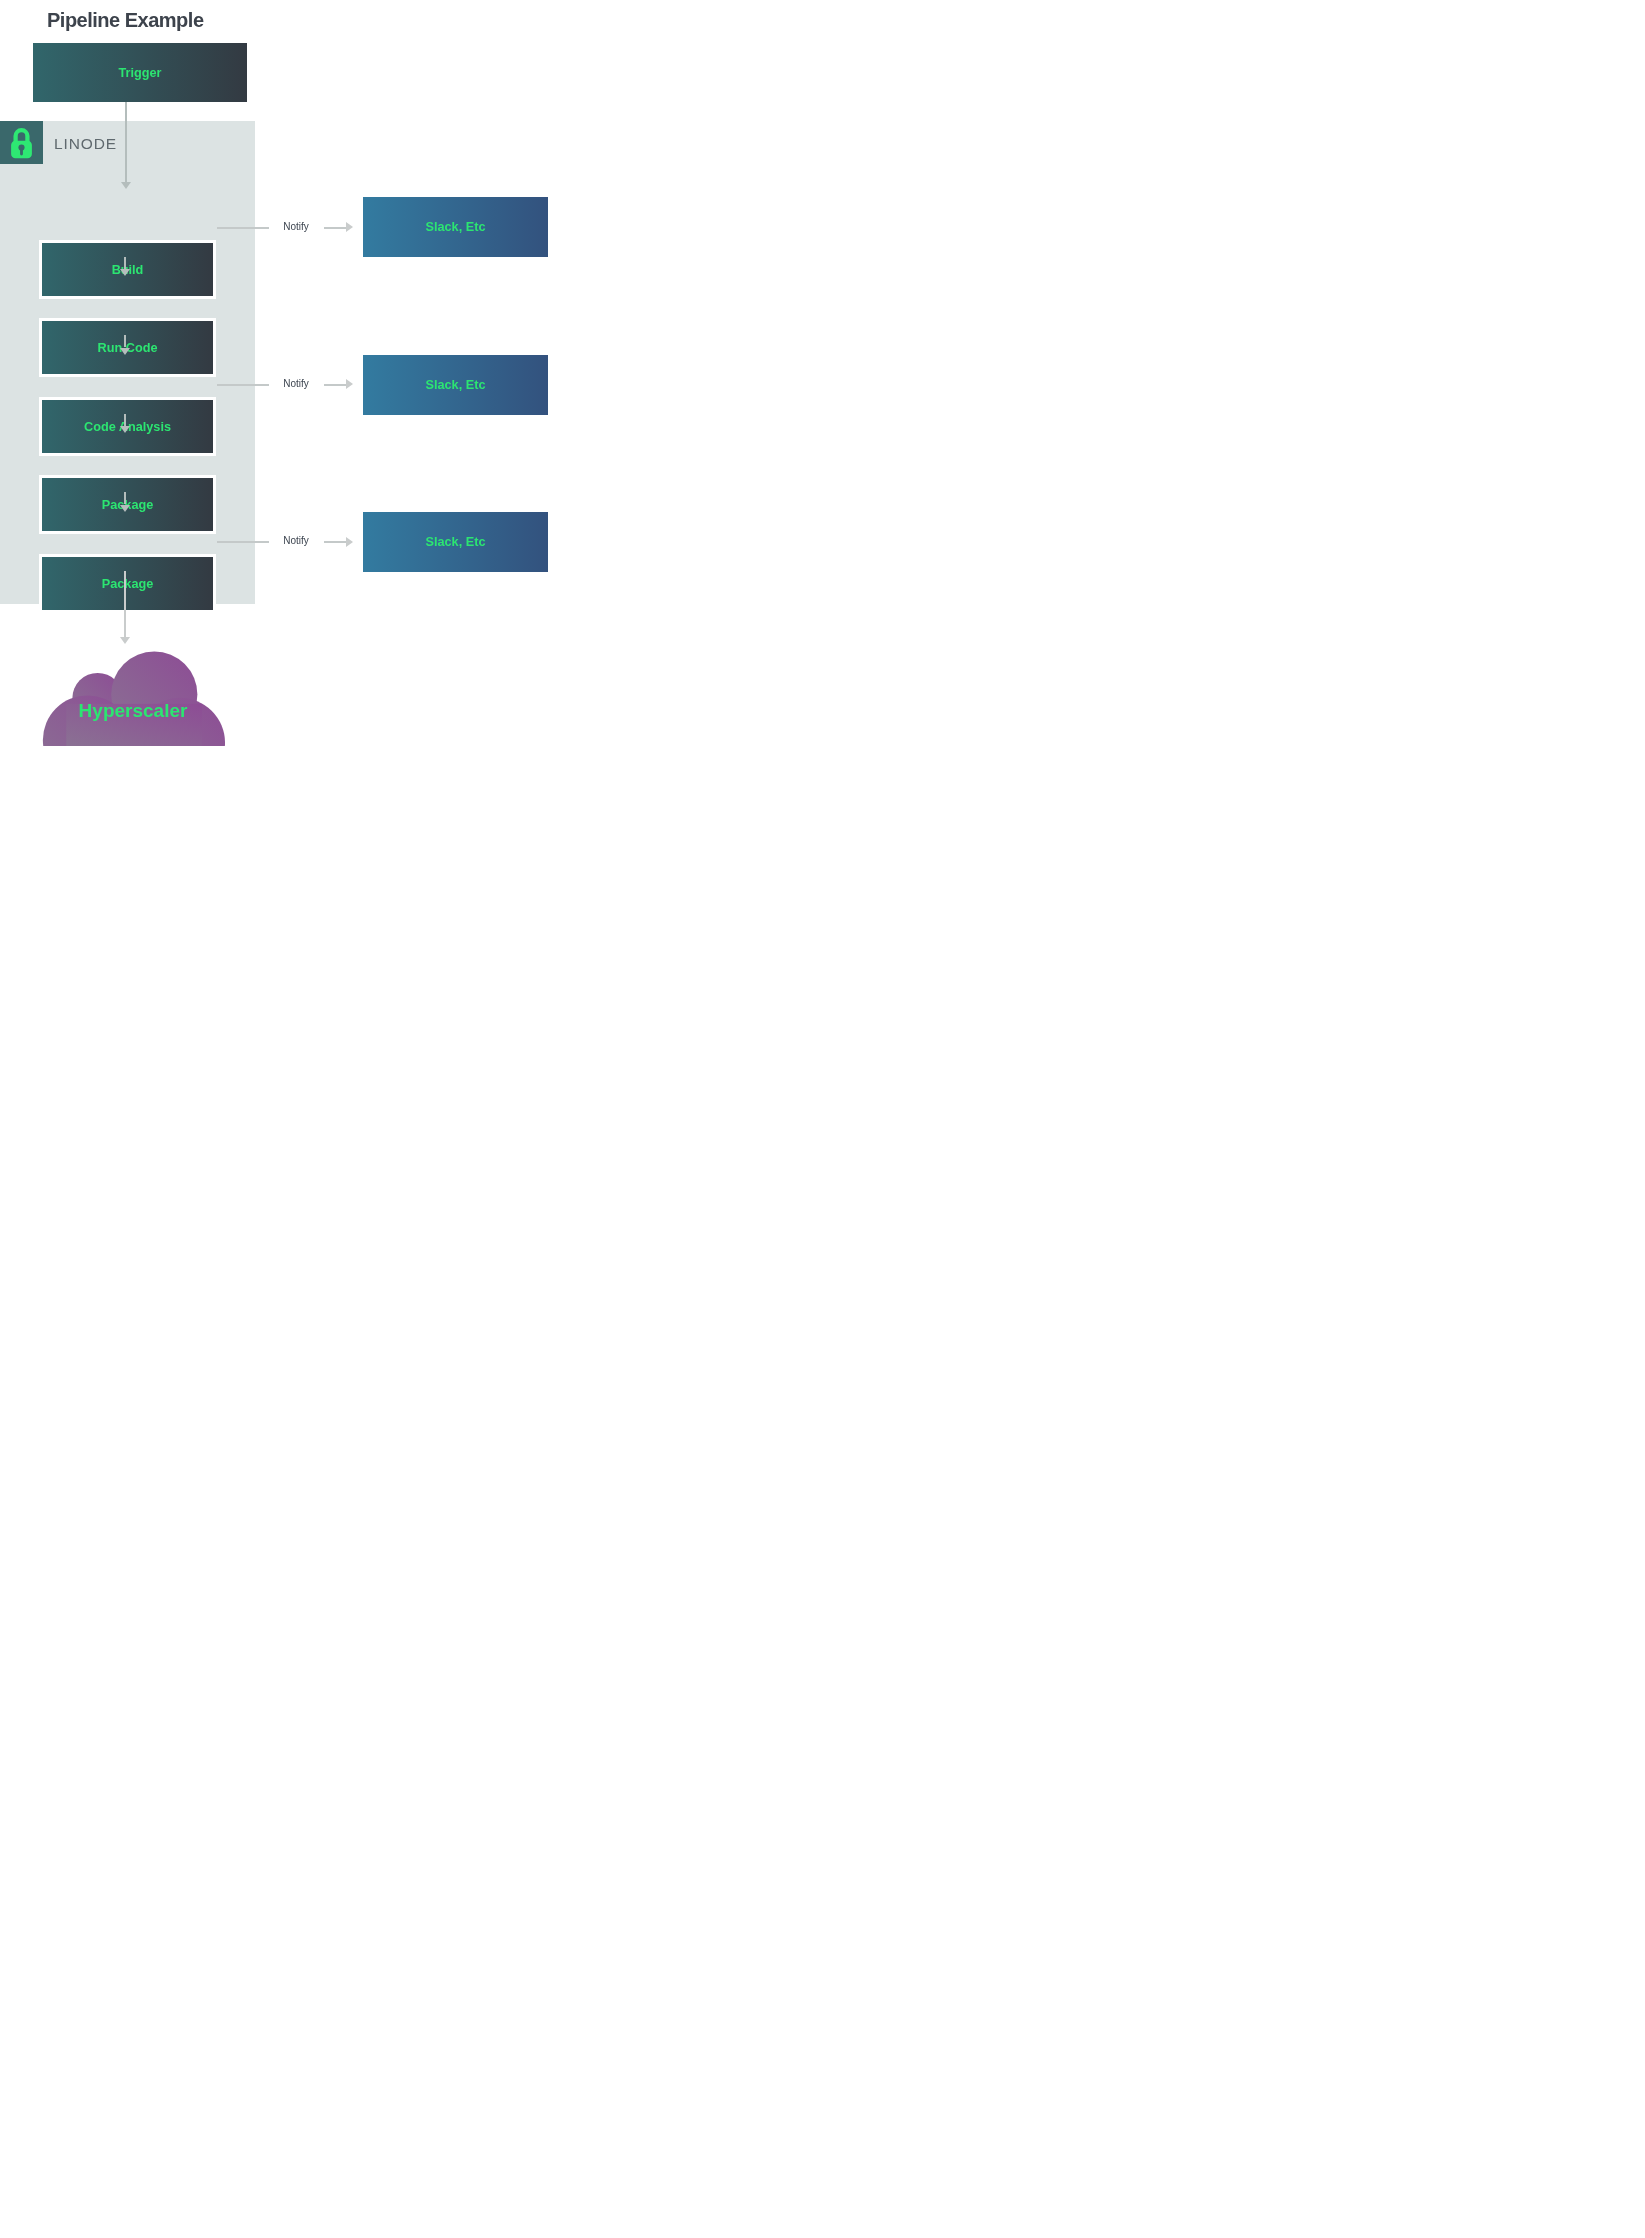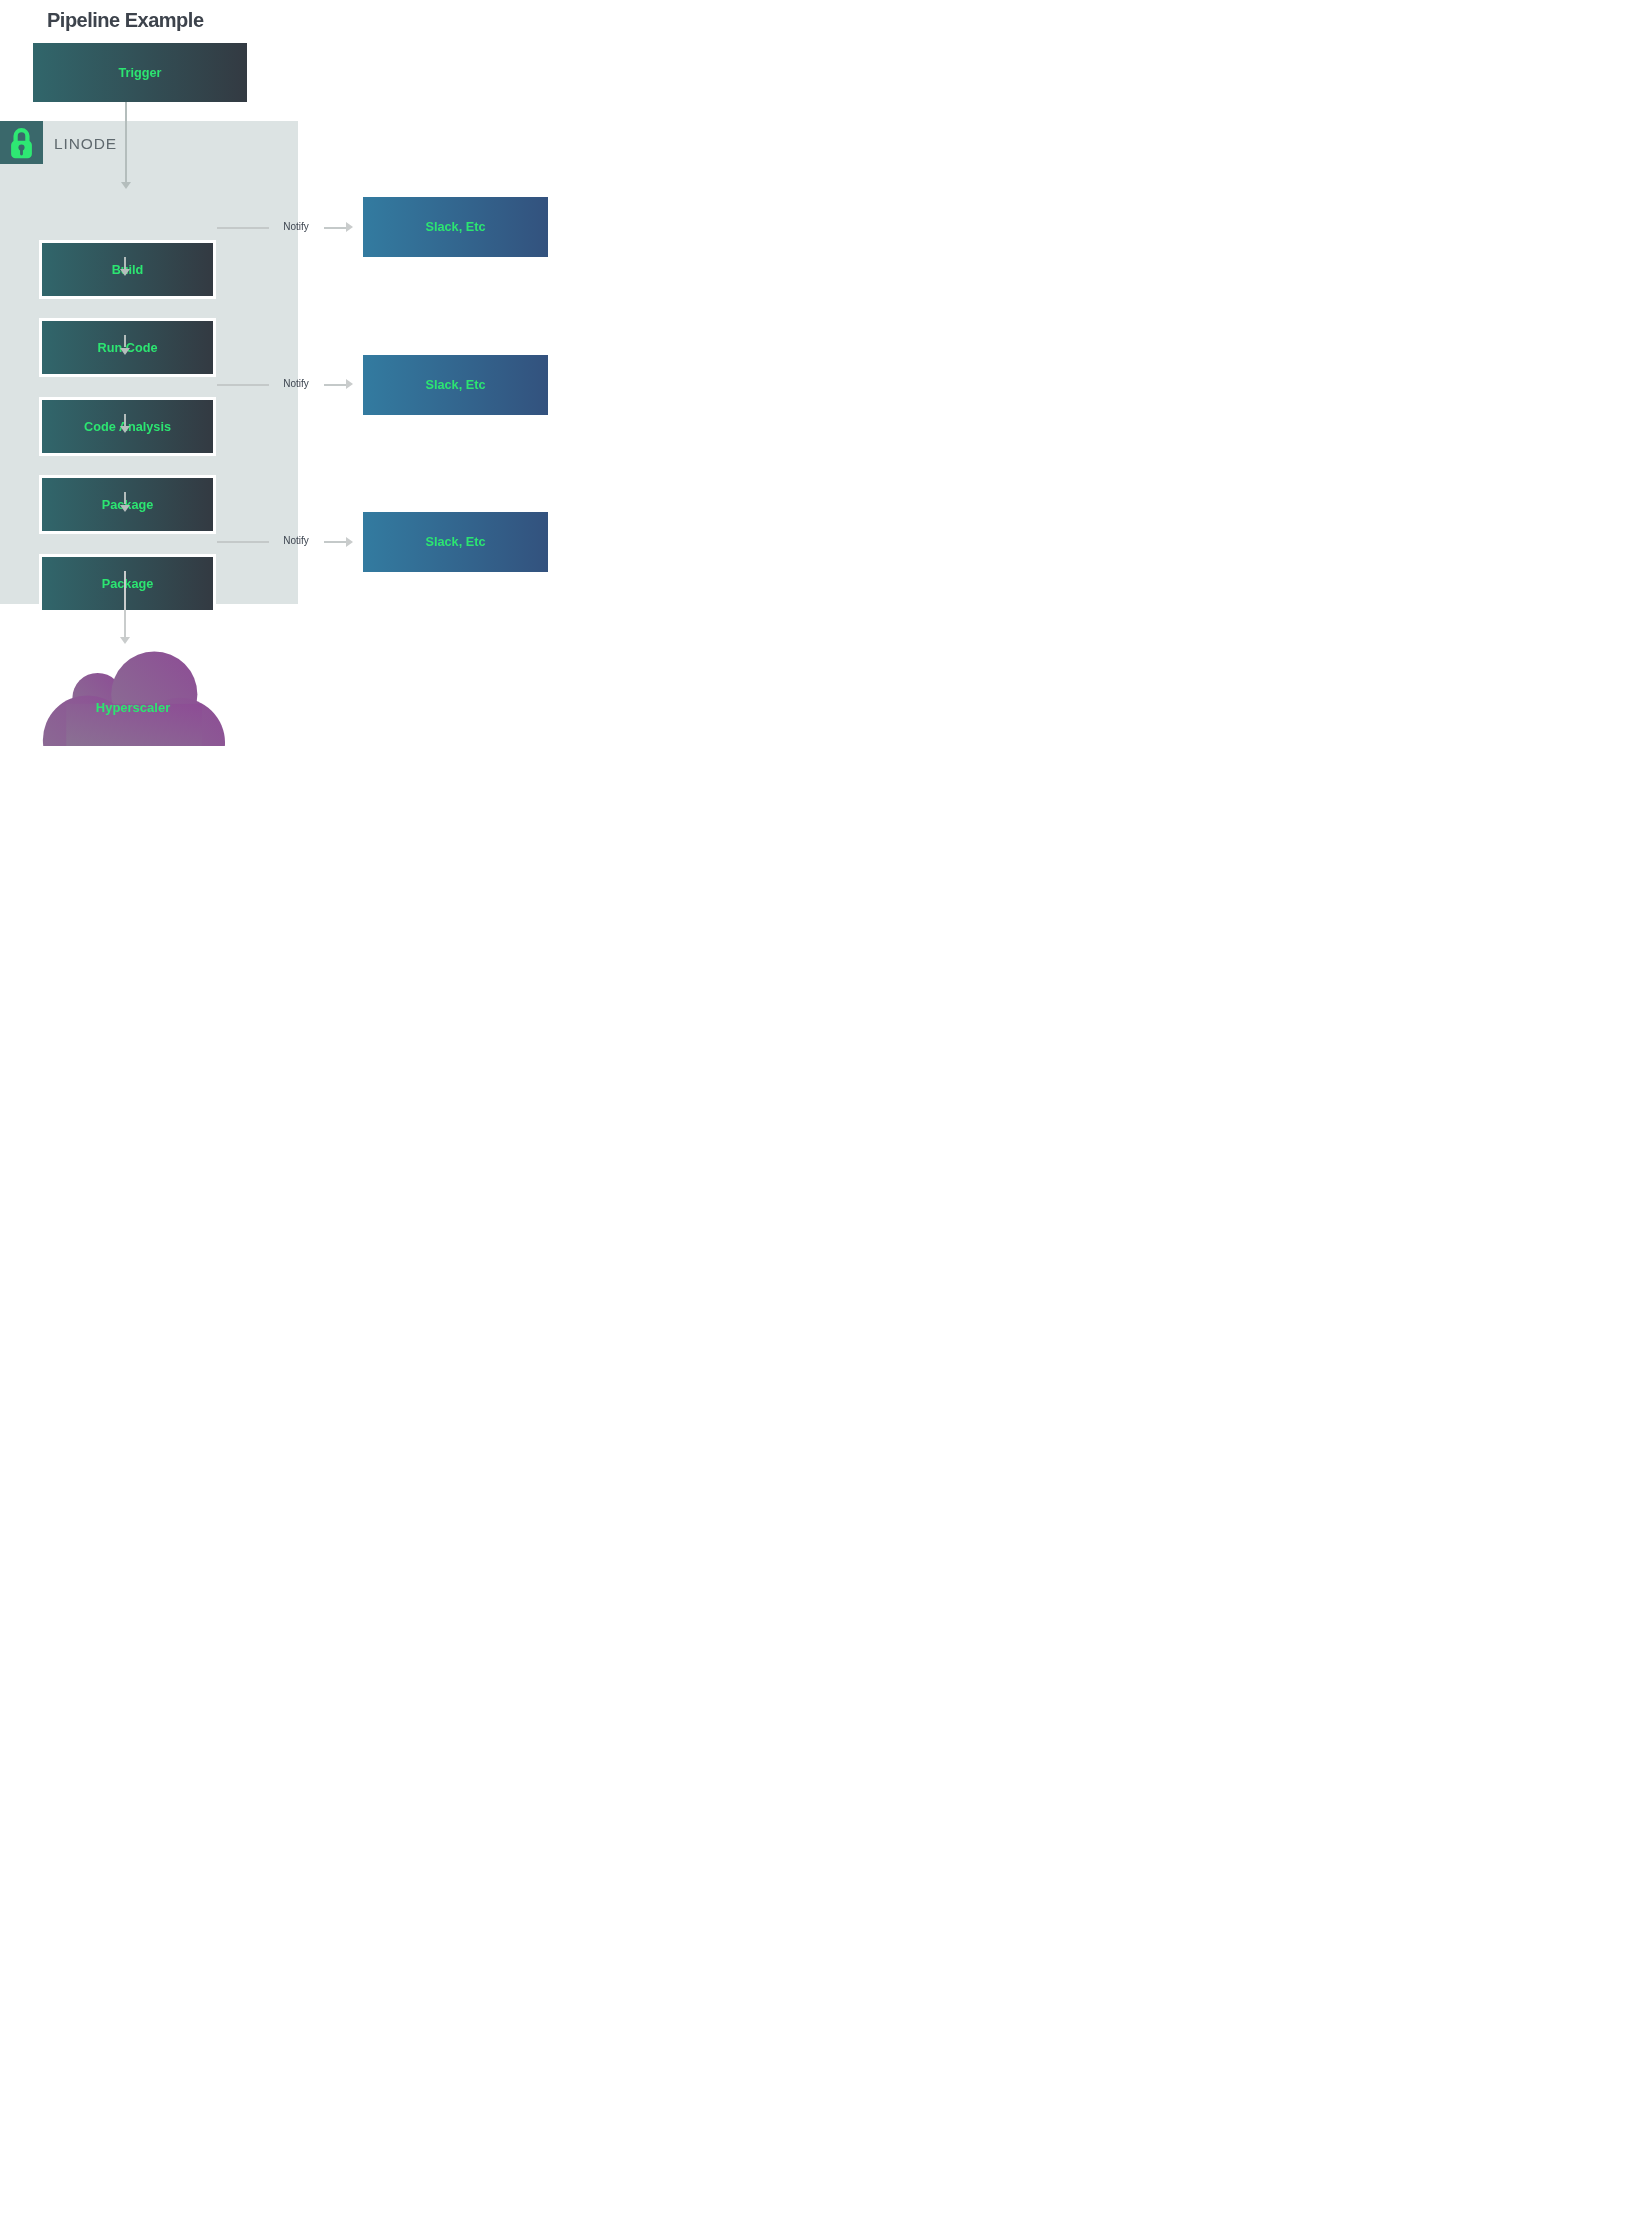--- a/index.html
+++ b/index.html
@@ -25,21 +25,20 @@
   }
   .grad-step{background:linear-gradient(90deg,#31666b 0%,#333a42 100%);}
   .grad-slack{background:linear-gradient(90deg,#337ba0 0%,#33527e 100%);}
   .trigger-node{left:33px;top:43px;width:214px;height:59px;}
   .step-node{left:39px;width:177px;height:59px;border:3.3px solid #ffffff;margin-top:42px;}
   .slack-node{left:363px;width:185px;height:60px;}
   
   .linode-container{
     position:absolute;left:0;top:121px;width:255px;height:483px;
     background:#dce3e3;
-    padding-left:43px;
   }
   .lock-badge{
     position:absolute;left:0;top:0;width:43px;height:43px;
     background:#3a686b;display:flex;align-items:center;justify-content:center;
   }
   .linode-label{
     position:absolute;left:54px;top:14px;
     font-size:15.5px;font-weight:300;color:#5f696e;letter-spacing:0.9px;
   }
   
@@ -57,21 +56,21 @@
     border-left:7.5px solid #c9cccc;
   }
   .notify-label{
     position:absolute;width:52px;text-align:center;
     font-size:10px;font-weight:400;color:#3d4550;
   }
   
   .cloud-svg{position:absolute;left:40px;top:650px;}
   .cloud-label{
     position:absolute;left:40px;top:700px;width:186px;text-align:center;
-    color:#2ce571;font-weight:700;font-size:13px;
+    color:#2ce571;font-weight:700;font-size:19px;
   }
 </style>
 </head>
 <body>
 
 <div class="canvas">
 
   <h1 class="page-title">Pipeline Example</h1>
 
   <div class="linode-container">

